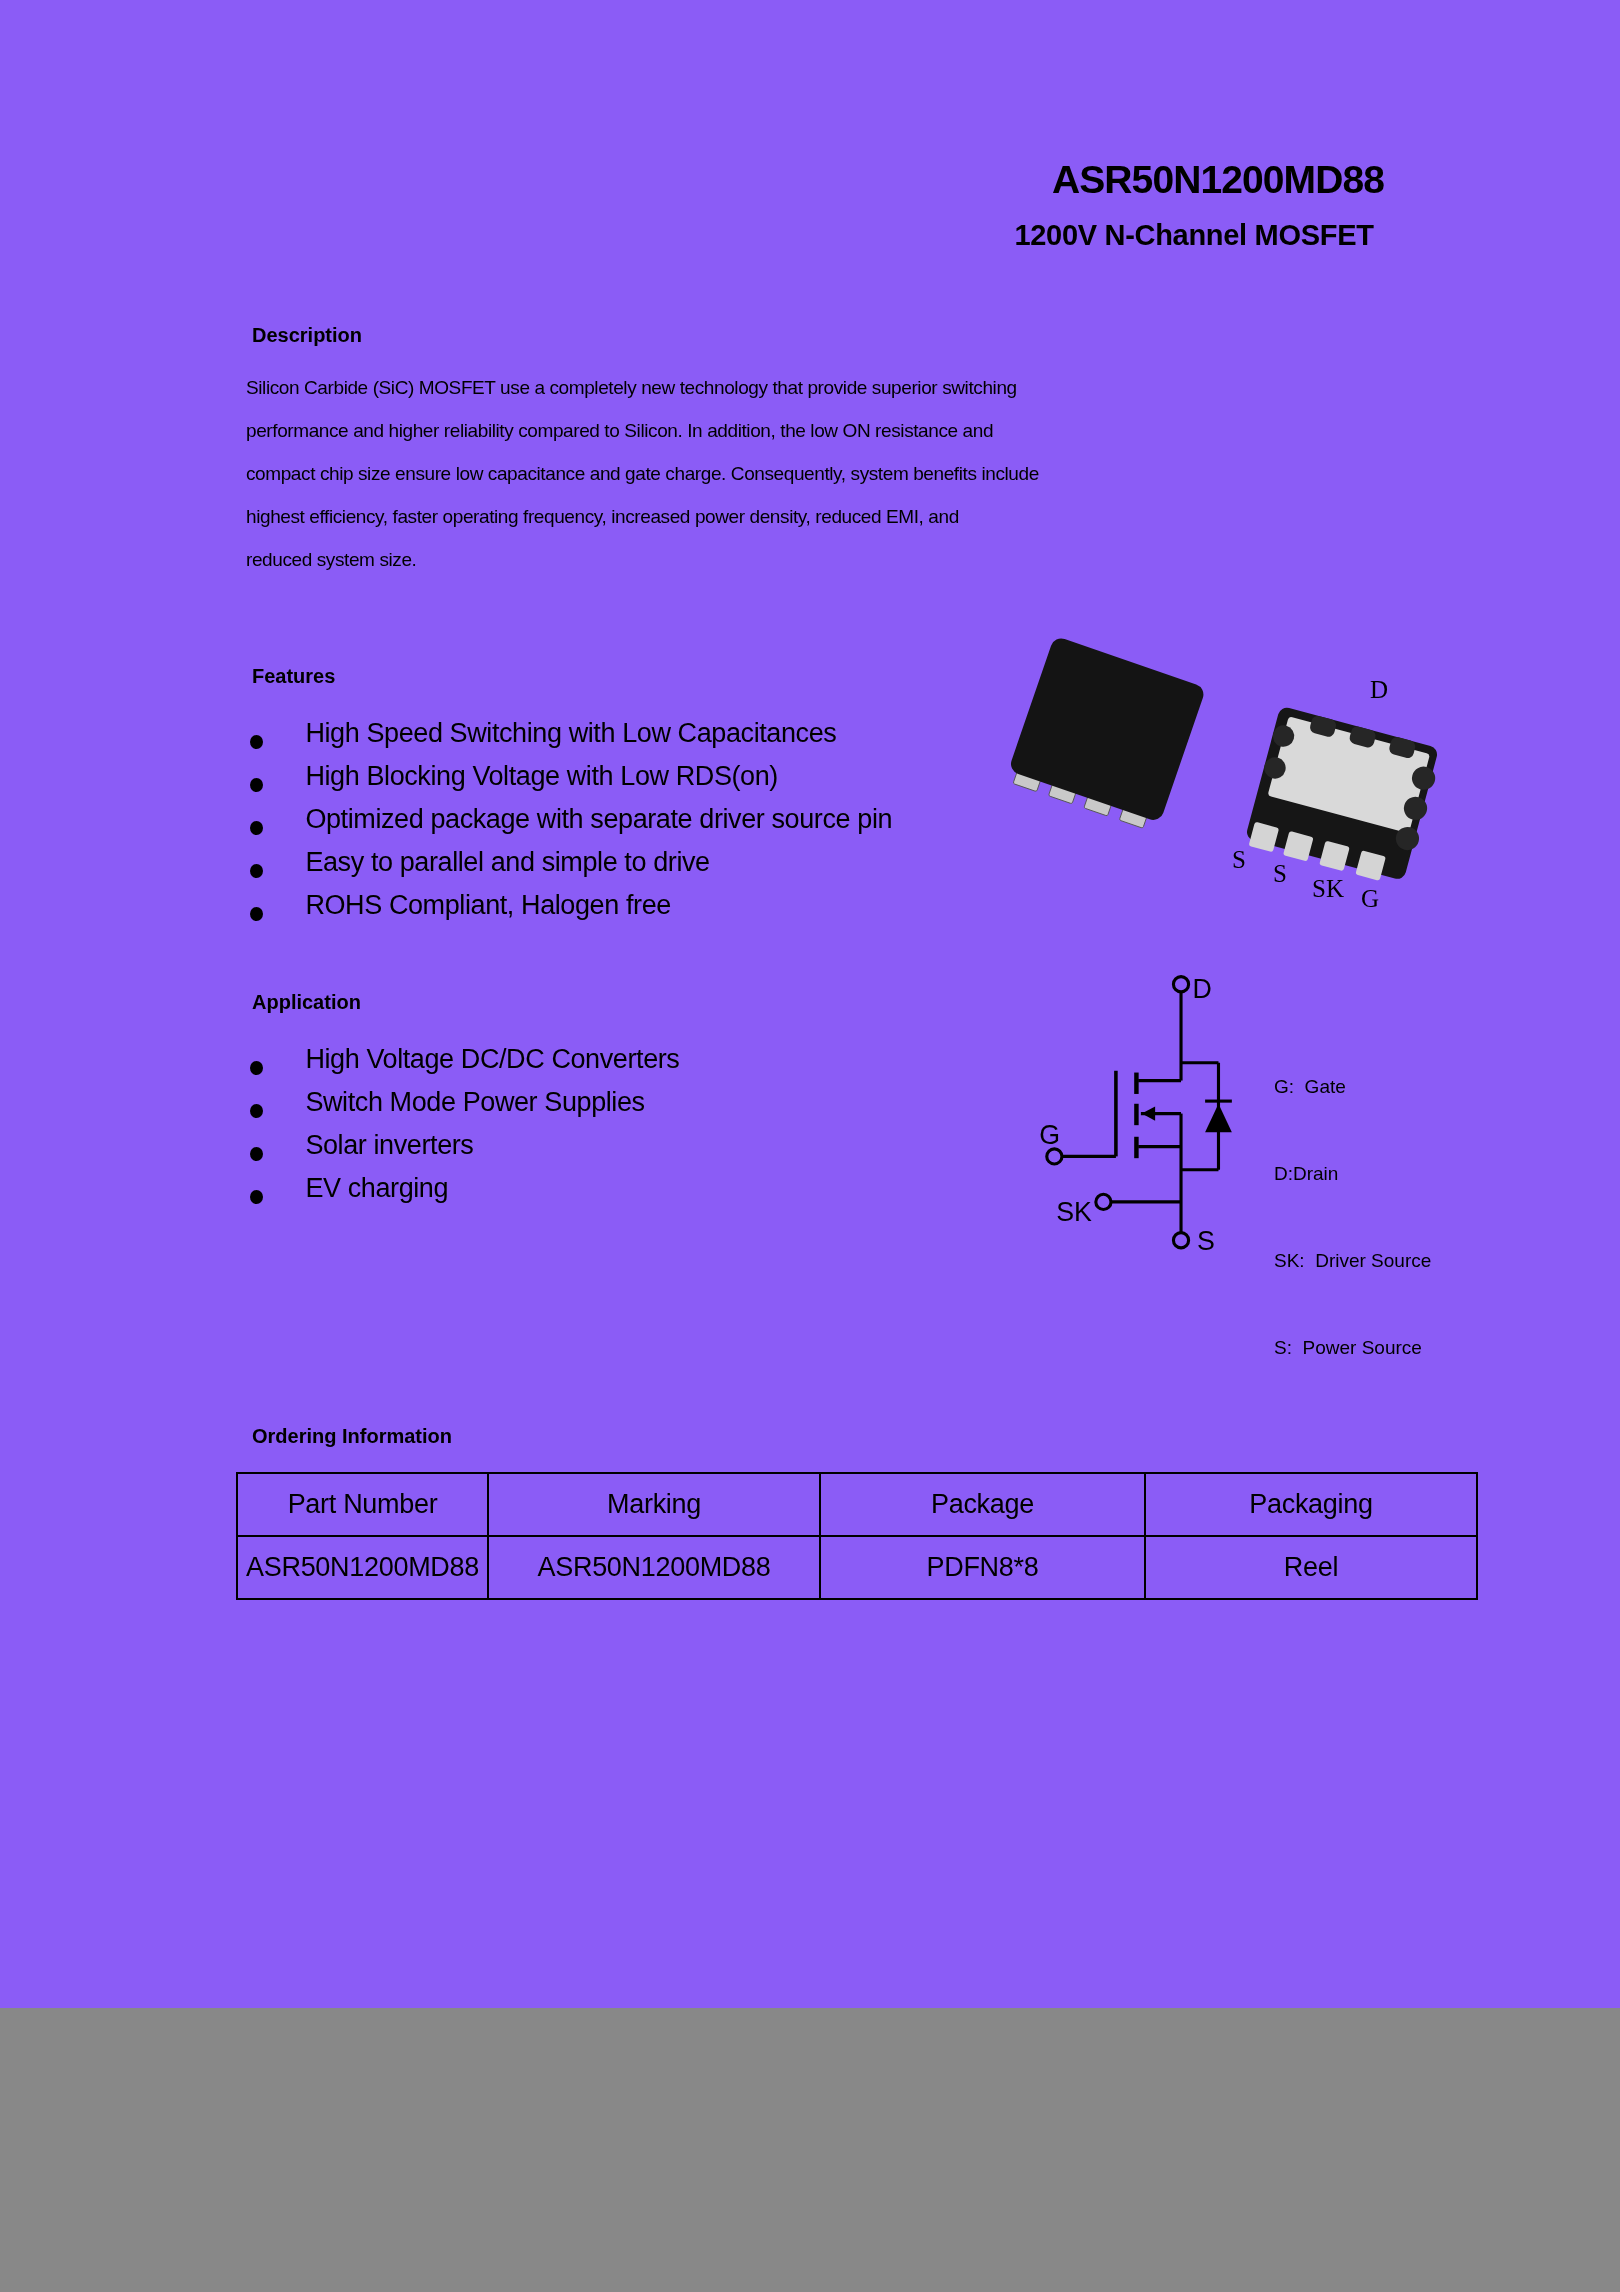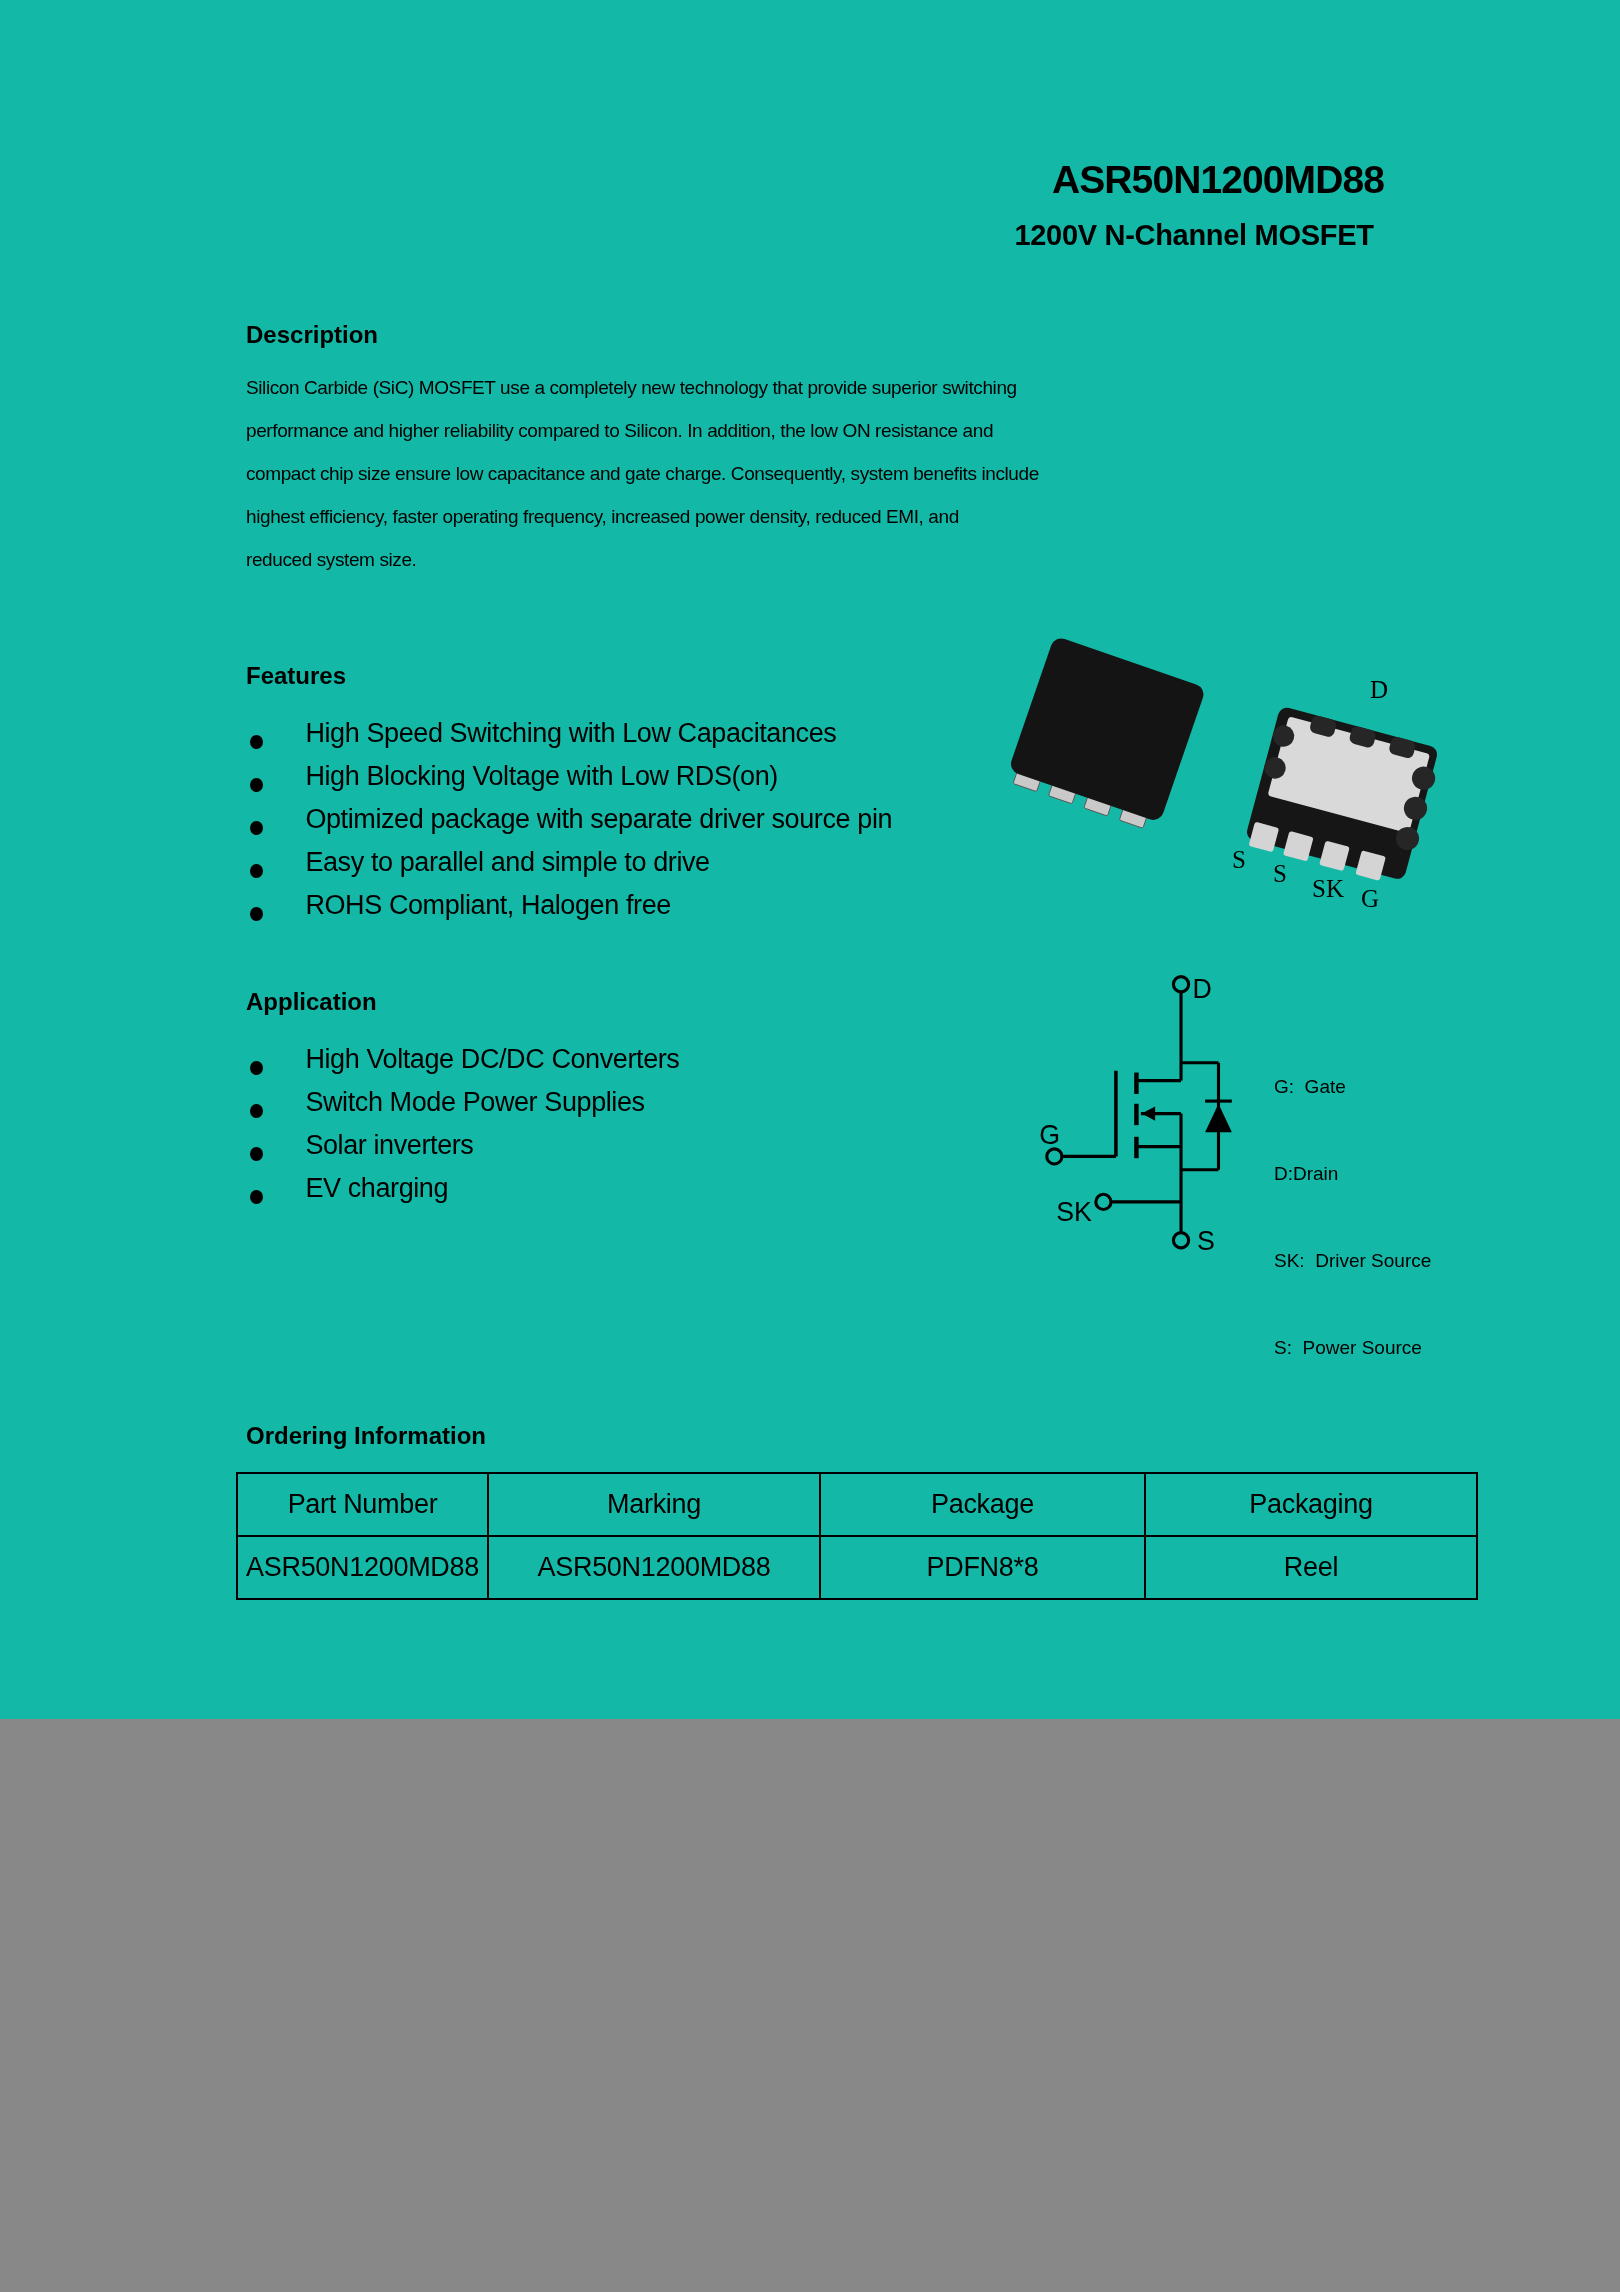--- a/index.html
+++ b/index.html
@@ -1,37 +1,37 @@
 <!DOCTYPE html>
 <html style="font-size:14.3px"><head>
 <meta charset="utf-8">
 <style>
   html,body{margin:0;padding:0;background:#888;}
   .page{
     position:relative;
     width:1621px;
-    height:1719px;
-    background:#14b8a6;
+    height:2008px;
+    background:#8b5cf6;
     font-family:"Liberation Sans", sans-serif;
     color:#000;
     overflow:hidden;
     text-decoration:underline;
   }
   .abs{position:absolute;}
   .doc-title{
     top:160px;left:1218px;transform:translateX(-50%);
     font-size:39px;font-weight:bold;letter-spacing:-0.9px;line-height:1;white-space:nowrap;
   }
   .doc-subtitle{
     top:221px;left:1194px;transform:translateX(-50%);
     font-size:29px;font-weight:bold;letter-spacing:-0.3px;line-height:1;white-space:nowrap;
   }
   .section-heading{
-    left:246px;
-    font-size:24px;font-weight:bold;line-height:36px;white-space:nowrap;
+    left:252px;
+    font-size:20px;font-weight:bold;line-height:36px;white-space:nowrap;
   }
   .para{
     left:246px;top:366px;
     font-size:19px;letter-spacing:-0.4px;line-height:43px;white-space:nowrap;
   }
   .bullet-list{left:250px;}
   .bullet-row{display:flex;align-items:flex-end;height:43px;}
   .bullet-dot{
     width:13.4px;height:14.3px;border-radius:50%;background:#000;
     margin-right:42px;flex:0 0 auto;

